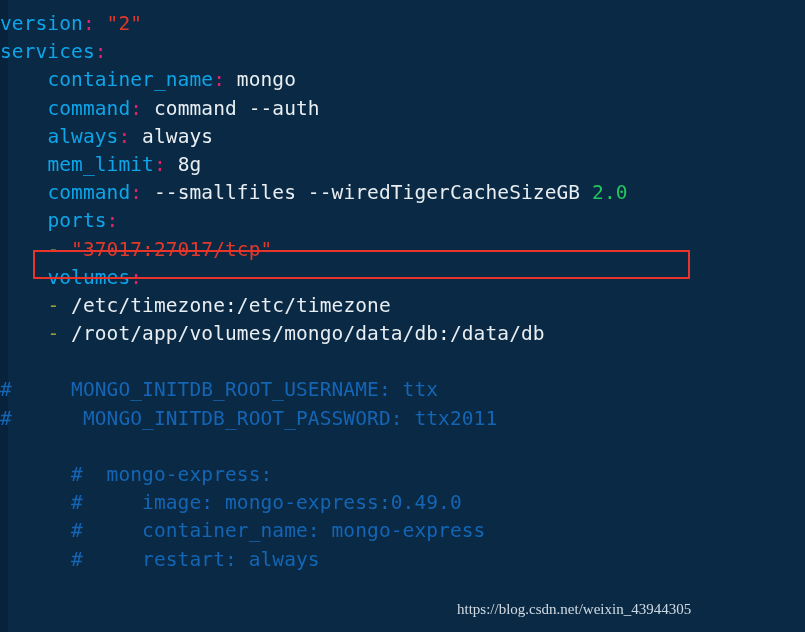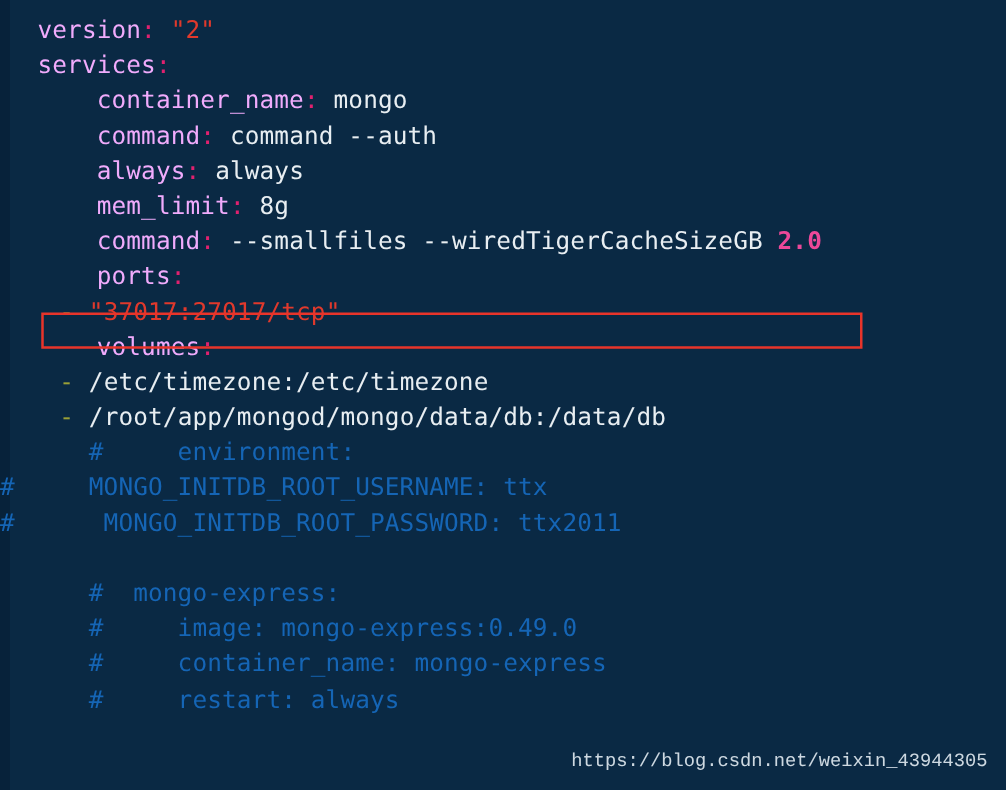--- a/index.html
+++ b/index.html
@@ -27,45 +27,45 @@
     left: 0; top: 10px;
     width: 805px;
   }
   .line {
     height: 28.2px;
     line-height: 28.2px;
     white-space: pre;
     font-size: 19.5px;
     letter-spacing: 0.1px;
   }
-  .tok-key      { color: #f0abfc; padding-left: 30px; }
+  .tok-key      { color: #0ea5e9; }
   .tok-colon    { color: #e0216f; }
   .tok-val      { color: #e8eef2; }
   .tok-str      { color: #e0392c; }
   .tok-dash     { color: #9aa037; }
   .tok-comment  { color: #1565b5; }
-  .tok-num      { color: #ec4899; font-weight: bold; }
+  .tok-num      { color: #22c55e; }
   .tok-plain    { color: #e8eef2; }
 
   
   #redbox {
     position: absolute;
     left: 33px;
     top: 250px;
     width: 657px;
     height: 29px;
     border: 2px solid #e8342a;
     box-sizing: border-box;
     pointer-events: none;
   }
   #watermark {
     position: absolute;
     left: 457px;
     top: 601px;
-    font-family: Liberation Mono, monospace;
+    font-family: Liberation Serif, serif;
     font-size: 15px;
     color: #dfe8ef;
     opacity: 0.92;
     white-space: nowrap;
   }
 </style>
 </head>
 <body>
 
 <div id="screen">
@@ -77,22 +77,22 @@
       <div class="line"><span class="tok-key">services</span><span class="tok-colon">:</span></div>
       <div class="line"><span class="tok-plain">    </span><span class="tok-key">container_name</span><span class="tok-colon">:</span><span class="tok-plain"> </span><span class="tok-val">mongo</span></div>
       <div class="line"><span class="tok-plain">    </span><span class="tok-key">command</span><span class="tok-colon">:</span><span class="tok-plain"> </span><span class="tok-val">command --auth</span></div>
       <div class="line"><span class="tok-plain">    </span><span class="tok-key">always</span><span class="tok-colon">:</span><span class="tok-plain"> </span><span class="tok-val">always</span></div>
       <div class="line"><span class="tok-plain">    </span><span class="tok-key">mem_limit</span><span class="tok-colon">:</span><span class="tok-plain"> </span><span class="tok-val">8g</span></div>
       <div class="line"><span class="tok-plain">    </span><span class="tok-key">command</span><span class="tok-colon">:</span><span class="tok-plain"> </span><span class="tok-val">--smallfiles --wiredTigerCacheSizeGB </span><span class="tok-num">2.0</span></div>
       <div class="line"><span class="tok-plain">    </span><span class="tok-key">ports</span><span class="tok-colon">:</span></div>
       <div class="line"><span class="tok-plain">    </span><span class="tok-dash">-</span><span class="tok-plain"> </span><span class="tok-str">"37017:27017/tcp"</span></div>
       <div class="line"><span class="tok-plain">    </span><span class="tok-key">volumes</span><span class="tok-colon">:</span></div>
       <div class="line"><span class="tok-plain">    </span><span class="tok-dash">-</span><span class="tok-plain"> </span><span class="tok-val">/etc/timezone:/etc/timezone</span></div>
-      <div class="line"><span class="tok-plain">    </span><span class="tok-dash">-</span><span class="tok-plain"> </span><span class="tok-val">/root/app/mongod/mongo/data/db:/data/db</span></div>
-      <div class="line"><span class="tok-plain">      </span><span class="tok-comment">#     environment:</span></div>
+      <div class="line"><span class="tok-plain">    </span><span class="tok-dash">-</span><span class="tok-plain"> </span><span class="tok-val">/root/app/volumes/mongo/data/db:/data/db</span></div>
+      <div class="line"><span class="tok-plain">      </span></div>
       <div class="line"><span class="tok-comment">#     MONGO_INITDB_ROOT_USERNAME: ttx</span></div>
       <div class="line"><span class="tok-comment">#      MONGO_INITDB_ROOT_PASSWORD: ttx2011</span></div>
       <div class="line"><span class="tok-plain"> </span></div>
       <div class="line"><span class="tok-plain">      </span><span class="tok-comment">#  mongo-express:</span></div>
       <div class="line"><span class="tok-plain">      </span><span class="tok-comment">#     image: mongo-express:0.49.0</span></div>
       <div class="line"><span class="tok-plain">      </span><span class="tok-comment">#     container_name: mongo-express</span></div>
       <div class="line"><span class="tok-plain">      </span><span class="tok-comment">#     restart: always</span></div>
     </div>
 
   <div id="redbox"></div>

